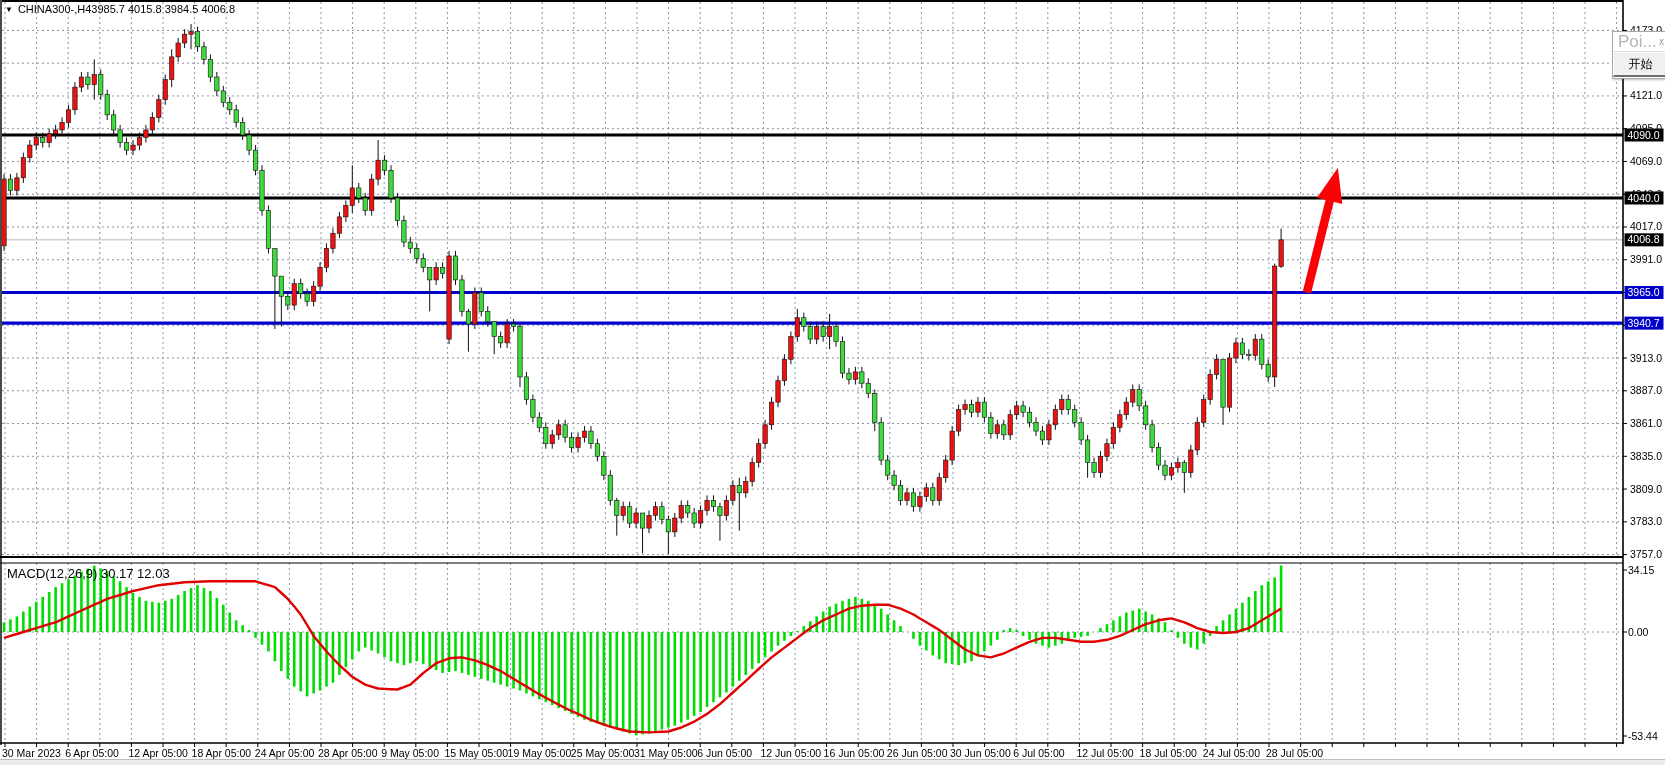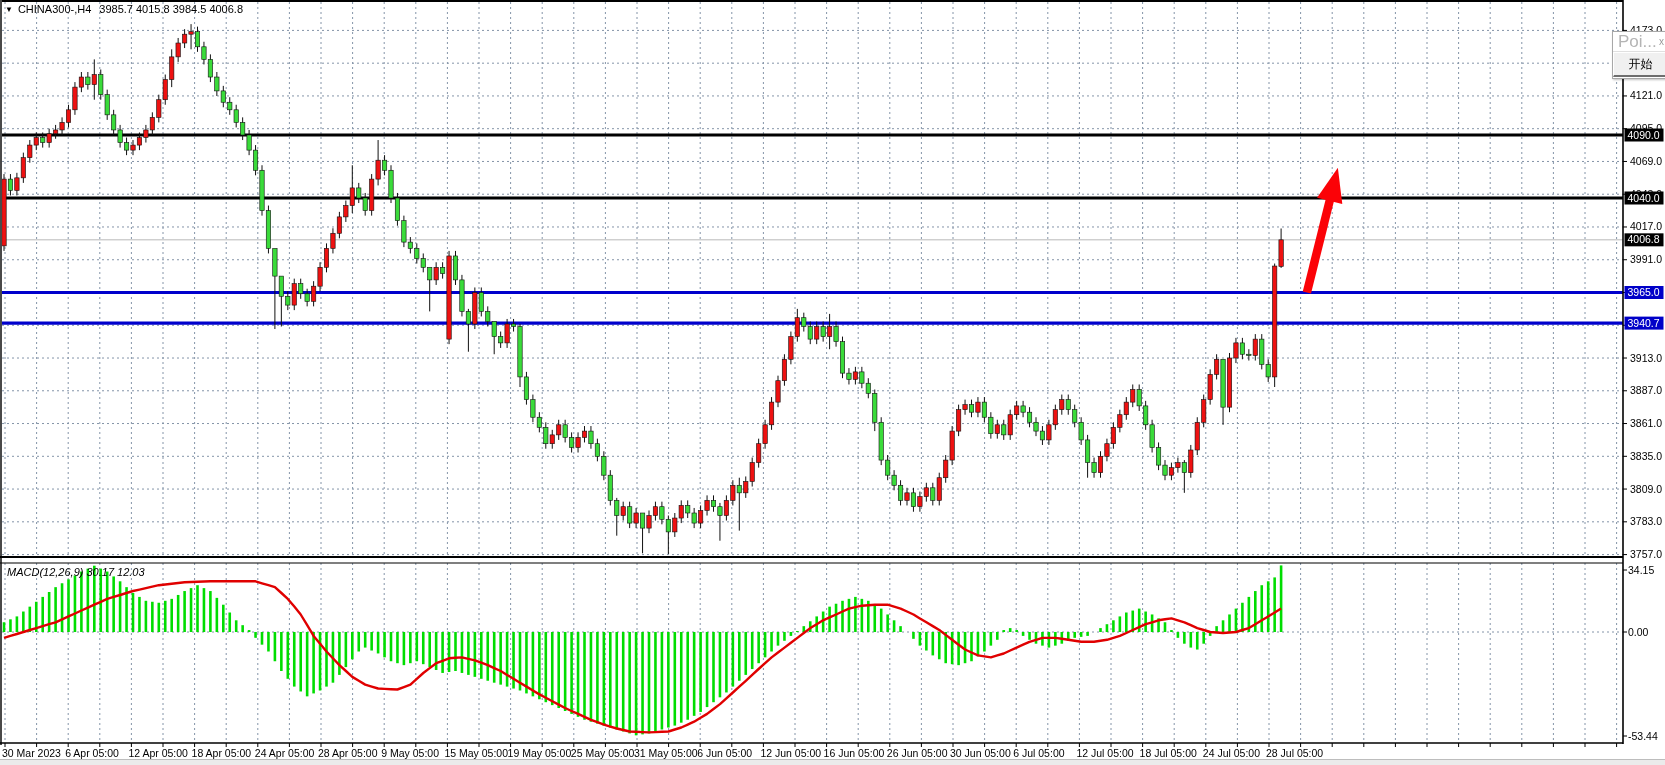--- a/index.html
+++ b/index.html
@@ -1,22 +1,22 @@
 <!DOCTYPE html>
 <html><head>
 <meta charset="utf-8">
 <style>
   html,body{margin:0;padding:0;background:#ffffff;}
   #app{position:relative;width:1665px;height:765px;overflow:hidden;background:#ffffff;
        font-family:"Liberation Sans","DejaVu Sans",sans-serif;}
   svg text{font-family:"Liberation Sans","DejaVu Sans",sans-serif;}
   #chart-title{position:absolute;left:5px;top:3px;font-size:11px;color:#000;white-space:nowrap;z-index:5;}
   #chart-title .tri{font-size:8px;margin-right:5px;vertical-align:1px;}
-  #chart-title .ohlc{margin-left:8px;}
-  #macd-label{position:absolute;left:7px;top:566px;font-size:11px;color:#000;z-index:5;white-space:nowrap;font-style:italic;}
+  #chart-title .ohlc{margin-left:0;}
+  #macd-label{position:absolute;left:7px;top:566px;font-size:13px;color:#000;z-index:5;white-space:nowrap;}
   #popup{position:absolute;left:1612px;top:31px;width:56px;height:46px;background:#ffffff;
          border:1px solid #a8a8a8;box-shadow:1px 1px 2px rgba(0,0,0,.25);z-index:10;}
   #popup-titlebar{height:19px;display:flex;align-items:center;justify-content:space-between;
          padding:0 3px 0 5px;background:#ffffff;border-bottom:1px solid #e0e0e0;}
   #popup-title{color:#b4b4b4;font-size:17px;}
   #popup-close{color:#9a9a9a;font-size:10px;cursor:default;padding:0 2px;}
   #popup-start{display:block;width:100%;height:25px;background:#f0f0f0;color:#000;font-size:12px;
          text-align:center;line-height:23px;border-top:1px solid #ffffff;border-left:1px solid #ffffff;
          border-right:2px solid #6e6e6e;border-bottom:2px solid #6e6e6e;box-sizing:border-box;cursor:default;
          font-family:"Liberation Sans","DejaVu Sans",sans-serif;}

